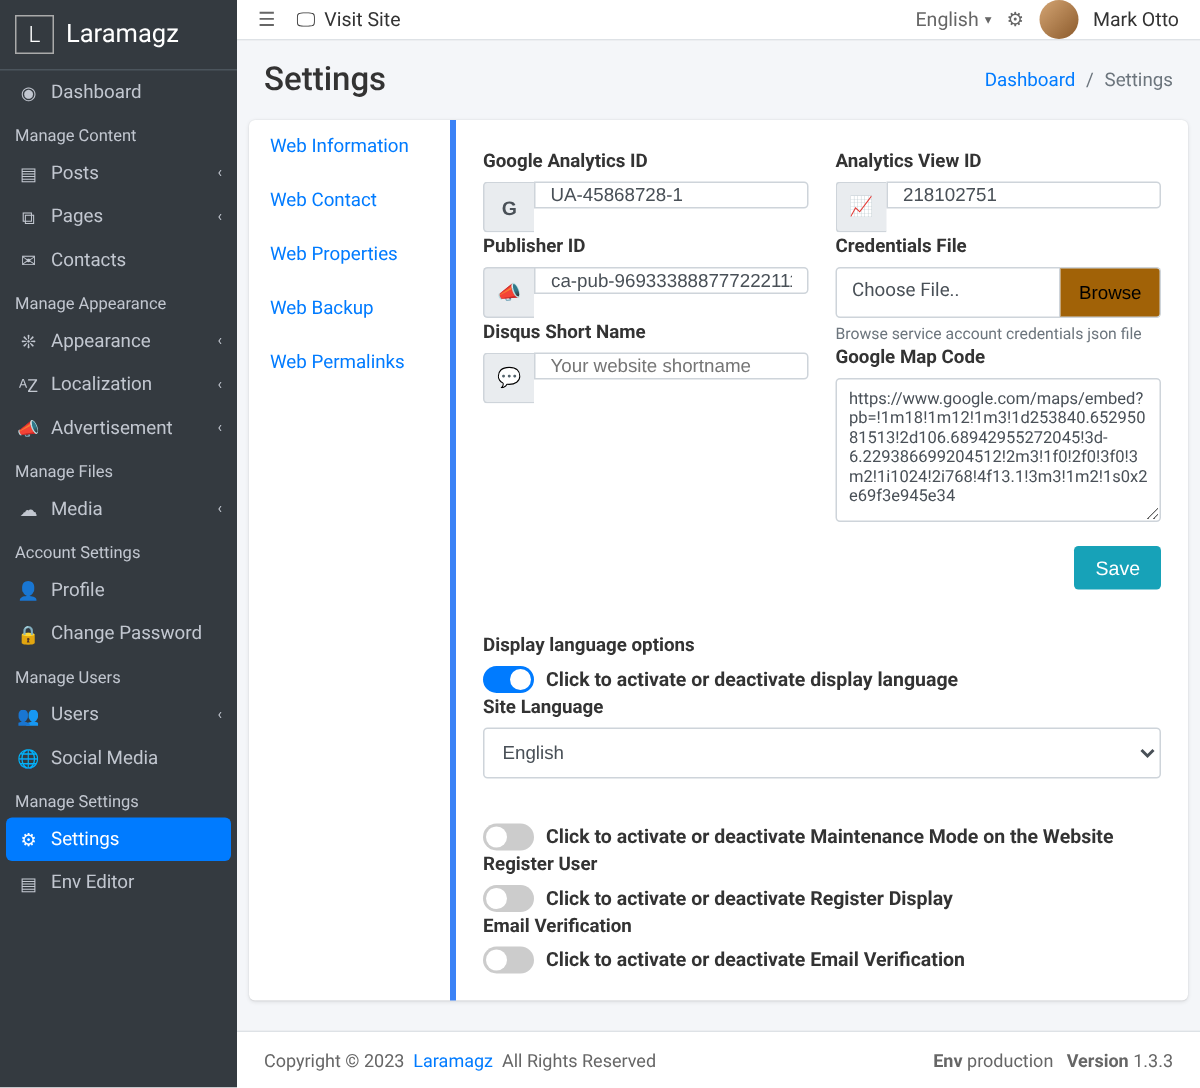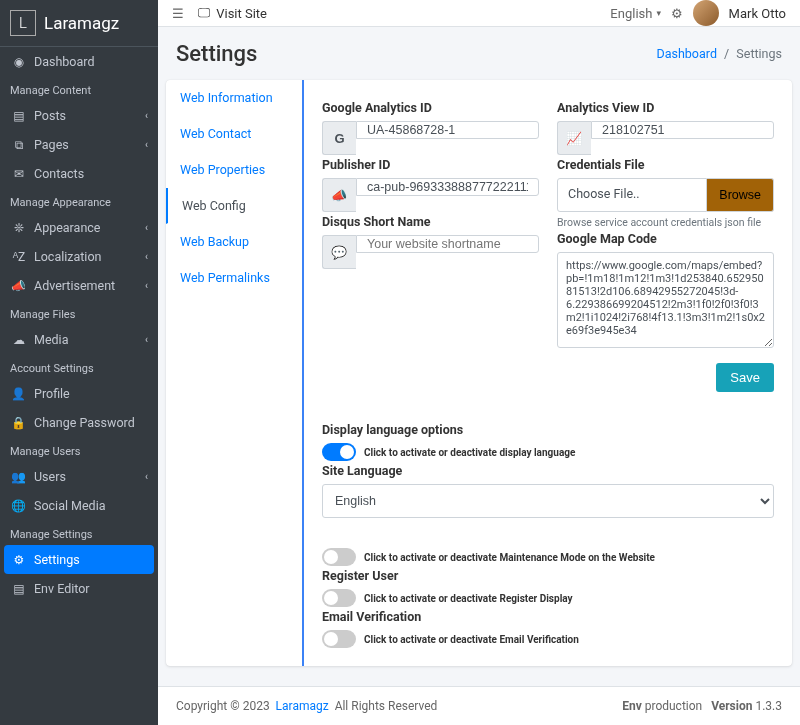--- a/index.html
+++ b/index.html
@@ -21,21 +21,21 @@
 .topnav-right { margin-left:auto; display:flex; align-items:center; gap:10px; color:#666; }
 .lang { display:flex; align-items:center; gap:4px; cursor:pointer; }
 .avatar { width:26px; height:26px; border-radius:50%; background:linear-gradient(135deg,#d4a574,#8b5a2b); }
 .content-header { display:flex; align-items:center; padding:14px 18px; }
 .content-header h1 { font-size:22px; font-weight:500; color:#333; }
 .bc { margin-left:auto; font-size:12.5px; color:#6c757d; }
 .bc a { color:#007bff; text-decoration:none; }
 .content { padding:0 8px 12px; }
 .card { background:#fff; border-radius:4px; box-shadow:0 0 1px rgba(0,0,0,.12),0 1px 3px rgba(0,0,0,.1); }
 .card-body { padding:18px; display:flex; gap:0; }
-.tabs { width:152px; border-right:2px solid #3b82f6; list-style:none; margin:-18px 0 -18px -18px; }
+.tabs { width:152px; border-right:4px solid #3b82f6; list-style:none; margin:-18px 0 -18px -18px; }
 .tabs li { padding:10px 14px; color:#007bff; font-size:12.5px; cursor:pointer; border-bottom:1px solid transparent; }
 .tabs li.active { color:#495057; border-left:2px solid #007bff; background:#fff; }
 .pane { flex:1; padding-left:18px; }
 .row { display:flex; gap:18px; }
 .col { flex:1; }
 label.fl { display:block; font-weight:700; font-size:12.5px; color:#333; margin-bottom:6px; margin-top:2px;}
 .mt { margin-top:12px; }
 .ig { display:flex; }
 .ig-pre { width:34px; height:34px; background:#e9ecef; border:1px solid #ced4da; border-right:none; border-radius:3px 0 0 3px; display:flex; align-items:center; justify-content:center; color:#495057; font-size:13px; font-weight:bold; }
 .fc { flex:1; height:18px; border:1px solid #ced4da; border-radius:0 3px 3px 0; padding:0 10px; font-size:12.5px; color:#495057; }
@@ -47,21 +47,21 @@
 .btn-save { float:right; margin-top:12px; background:#17a2b8; color:#fff; border:none; padding:7px 14px; border-radius:3px; font-size:13px; cursor:pointer; }
 .clr { clear:both; }
 hr.sep { border:none; margin:16px 0 14px; }
 .toggle { display:flex; align-items:center; gap:8px; margin-top:4px; }
 .sw { width:34px; height:18px; border-radius:9px; position:relative; cursor:pointer; }
 .sw.on { background:#007bff; }
 .sw.off { background:#ccc; }
 .sw::after { content:""; position:absolute; width:14px; height:14px; border-radius:50%; background:#fff; top:2px; }
 .sw.on::after { right:2px; }
 .sw.off::after { left:2px; }
-.tlabel { font-weight:700; font-size:10px; color:#333; }
+.tlabel { font-weight:700; font-size:13px; color:#333; }
 select.sel { width:100%; height:34px; border:1px solid #ced4da; border-radius:3px; padding:0 8px; font-size:12.5px; color:#495057; background:#fff; }
 .footer { background:#fff; margin-top:8px; border-top:1px solid #dee2e6; padding:12px 18px; font-size:12px; color:#666; display:flex; }
 .footer a { color:#007bff; text-decoration:none; }
 .footer .fr { margin-left:auto; }
 .gicon { font-family:Arial; font-weight:bold; }
 </style>
 </head>
 <body>
 
 <div class="wrapper">
@@ -170,21 +170,20 @@
       </div>
     </div>
 
     <div class="content">
       <div class="card">
         <div class="card-body">
           <ul class="tabs">
             <li>Web Information</li>
             <li>Web Contact</li>
             <li>Web Properties</li>
-            <li class="active">Web Config</li>
             <li>Web Backup</li>
             <li>Web Permalinks</li>
           </ul>
           <div class="pane">
             <div class="row">
               <div class="col">
                 <label class="fl">Google Analytics ID</label>
                 <div class="ig">
                   <span class="ig-pre gicon">G</span>
                   <input class="fc" value="UA-45868728-1" style="">

